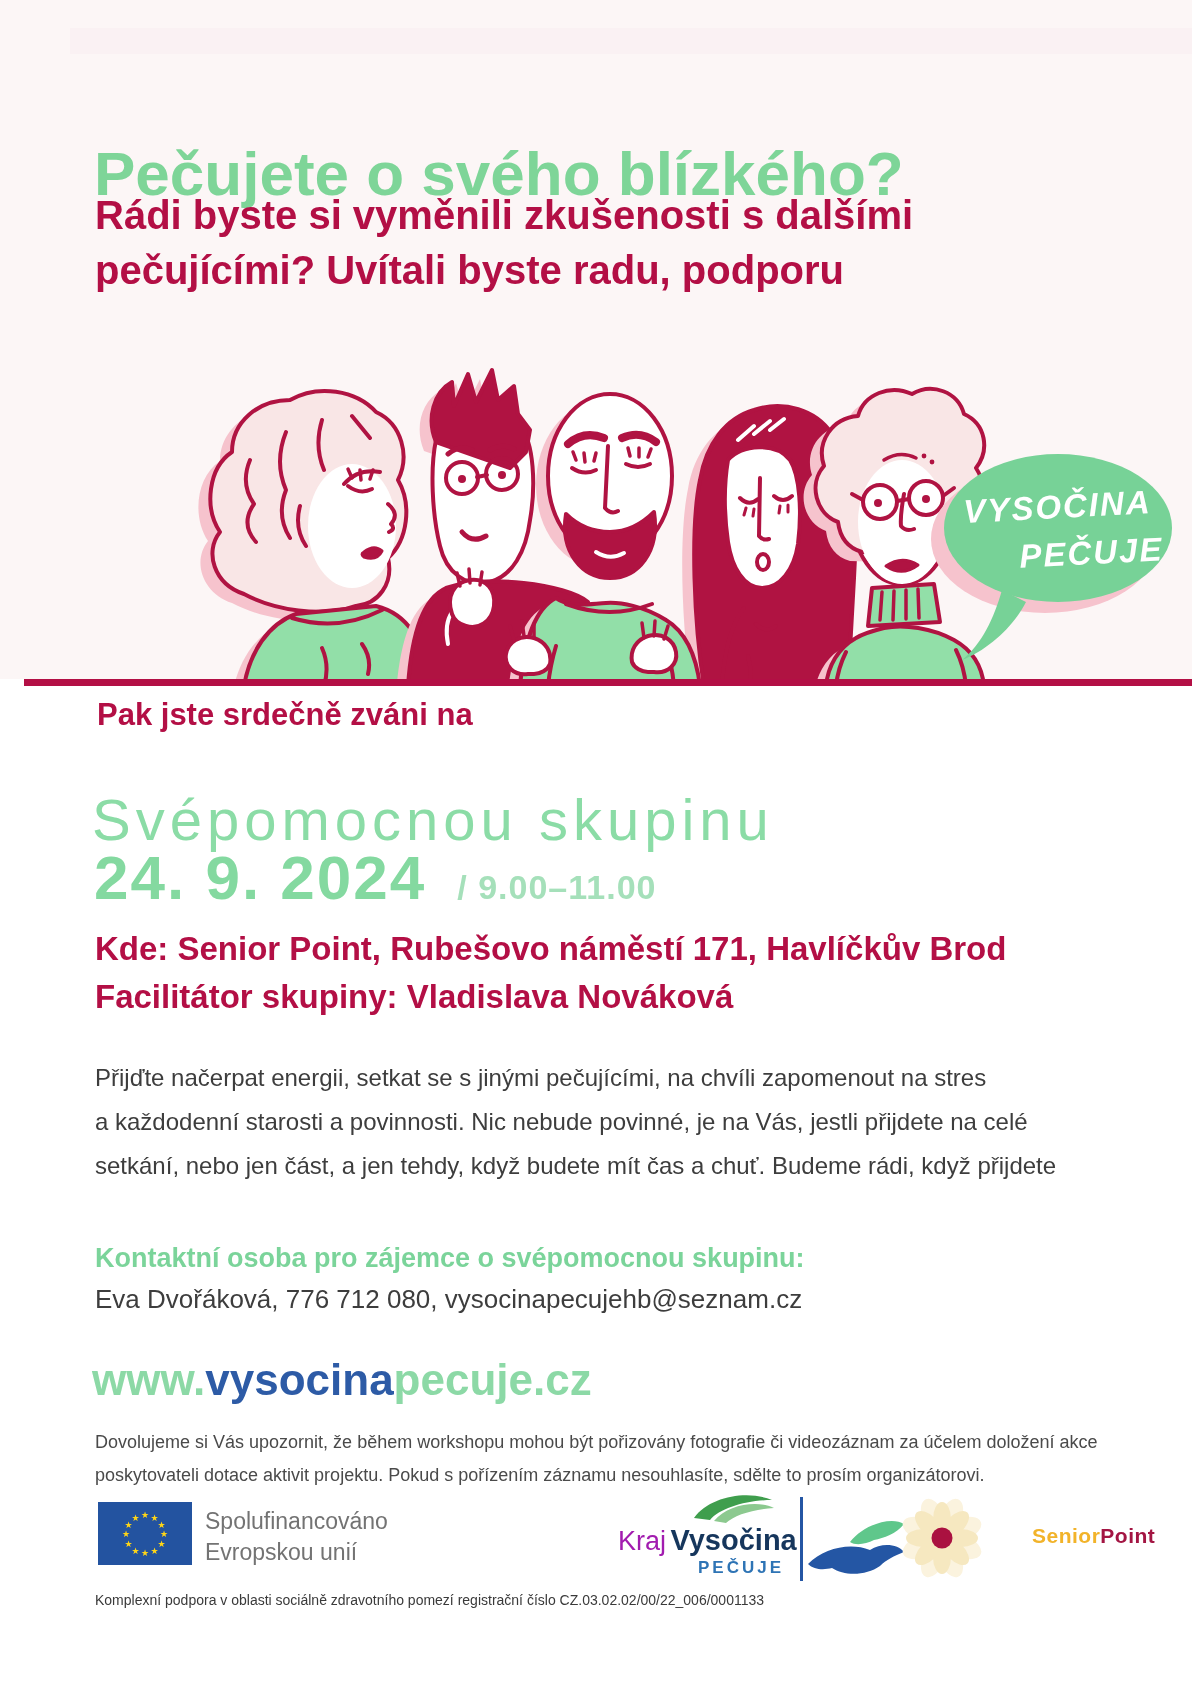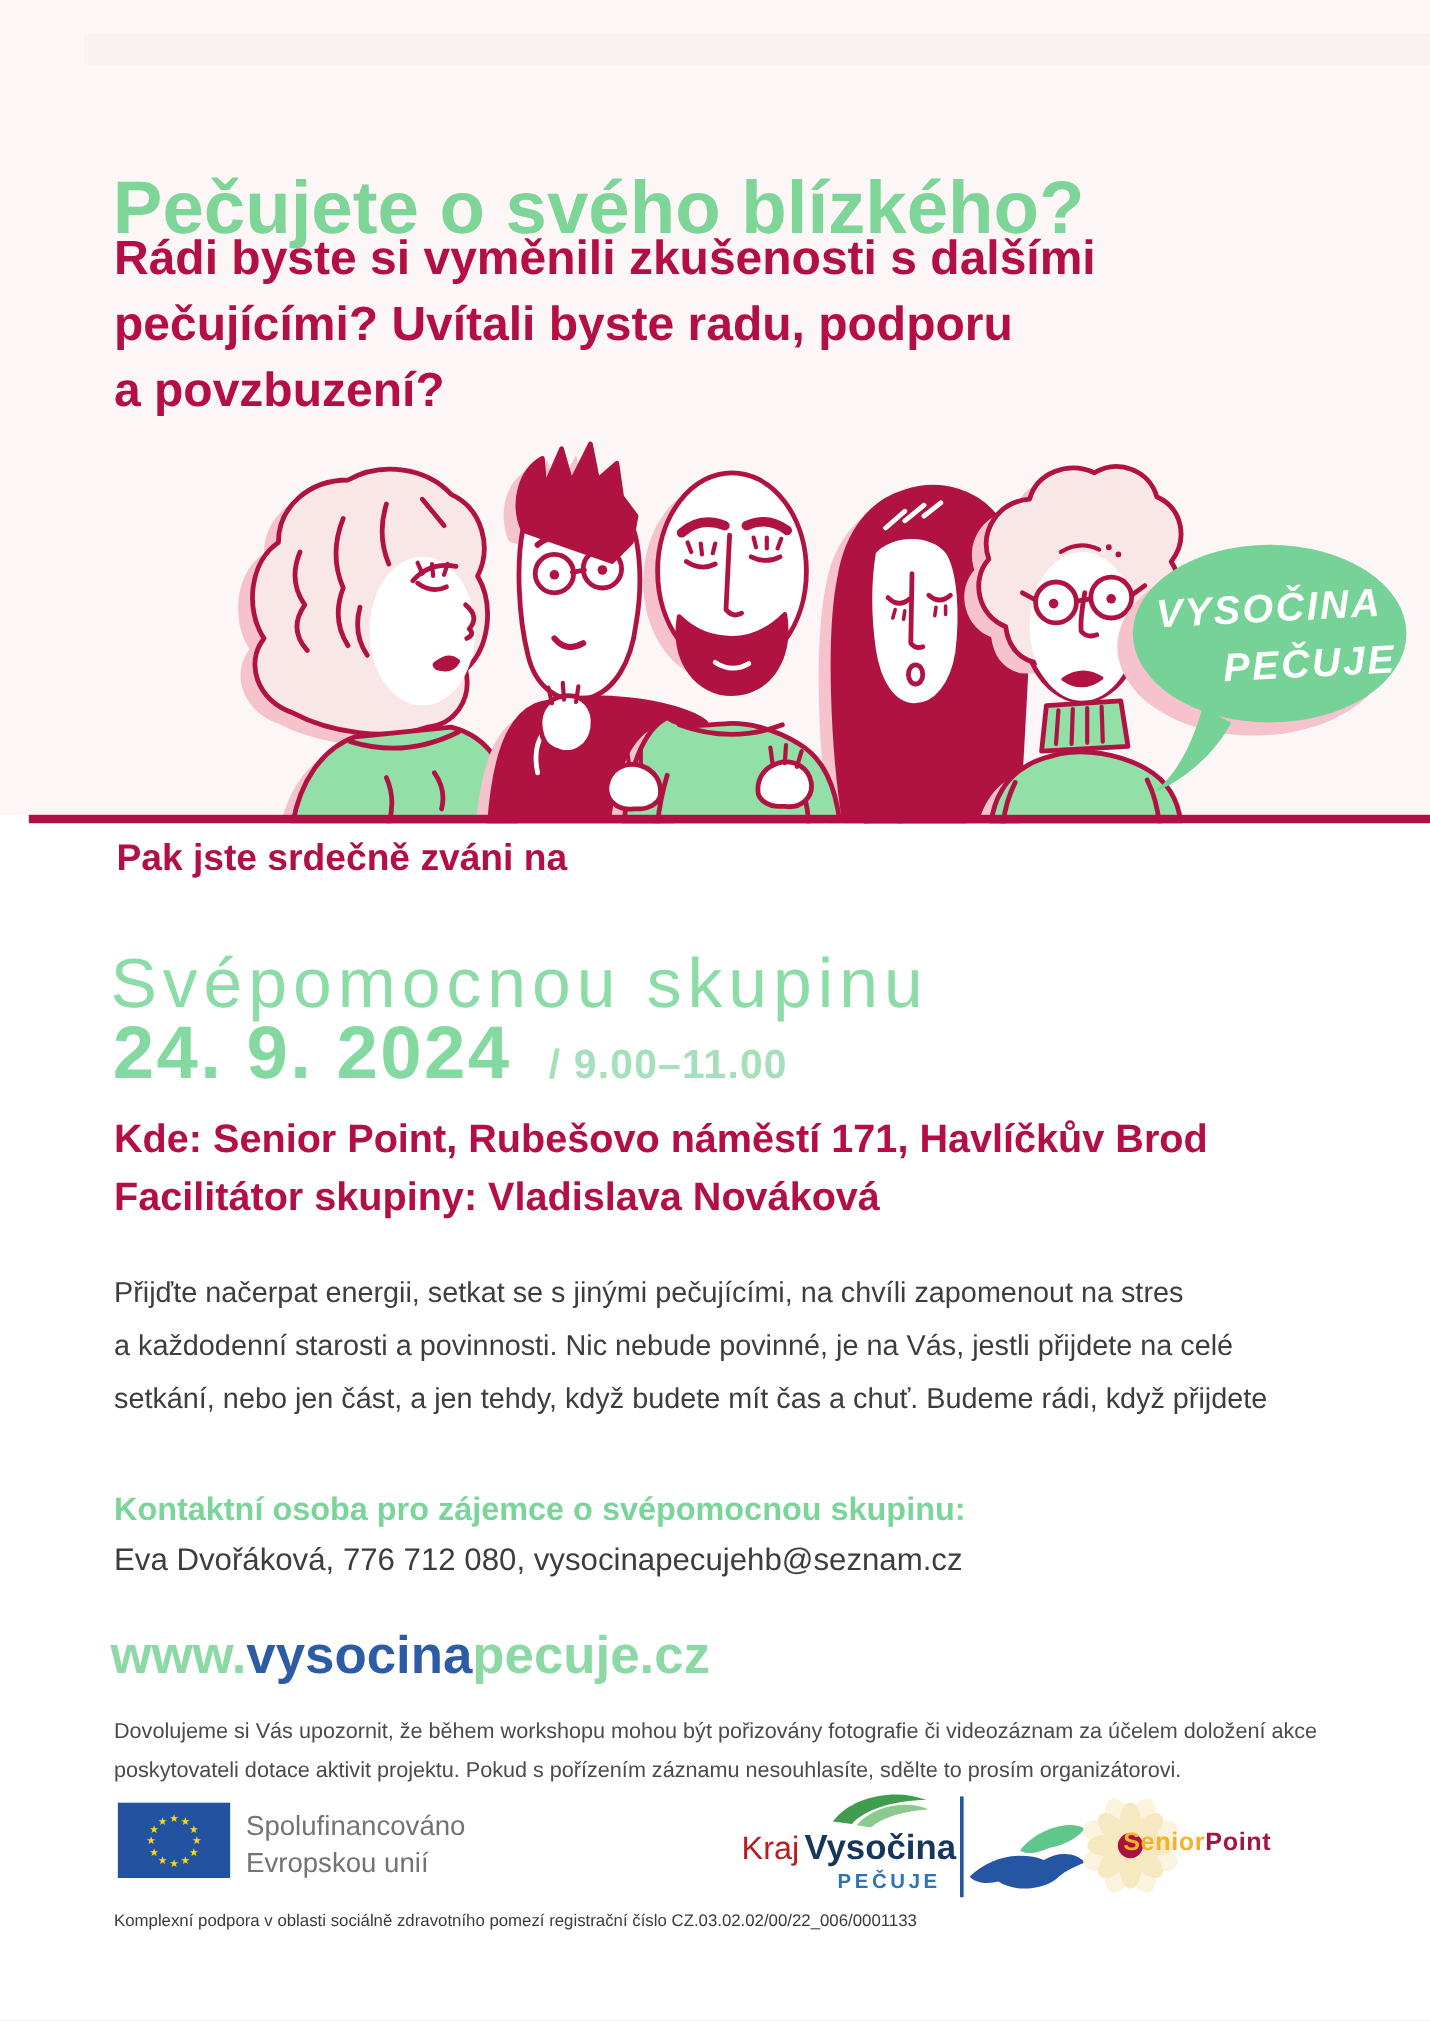--- a/index.html
+++ b/index.html
@@ -30,43 +30,42 @@
   .website{left:92px;top:1355px;font-size:44px;font-weight:700;white-space:nowrap;}
   .w-green{color:#8cd9a6;} .w-blue{color:#2d5ba6;}
 
   .disclaimer{left:95px;top:1426px;font-size:18px;line-height:33px;color:#4a4a4a;white-space:nowrap;}
 
   .eu-flag{left:98px;top:1502px;}
   .eu-text{left:205px;top:1506px;font-size:23px;line-height:31px;font-weight:400;color:#737373;white-space:nowrap;}
   .kraj-logo{left:618px;top:1488px;width:180px;height:96px;}
   .kraj-hills{position:absolute;left:58px;top:0;}
   .kraj-text{position:absolute;left:0;top:36px;white-space:nowrap;}
-  .kraj-1{font-size:27px;color:#b91c1c;}
+  .kraj-1{font-size:27px;color:#a21caf;}
   .kraj-2{font-size:29px;font-weight:700;color:#16365c;}
   .kraj-3{position:absolute;right:14px;top:70px;font-size:17px;letter-spacing:3px;color:#2e74b5;font-weight:600;}
   .footer-divider{left:800px;top:1497px;width:3px;height:84px;background:#2456a4;}
   .hands-logo{left:806px;top:1514px;}
   .flower-logo{left:900px;top:1496px;}
-  .seniorpoint{left:936px;top:1524px;font-size:21px;font-weight:700;letter-spacing:.5px;white-space:nowrap;}
+  .seniorpoint{left:1032px;top:1524px;font-size:21px;font-weight:700;letter-spacing:.5px;white-space:nowrap;}
   .sp-1{color:#f2b32a;} .sp-2{color:#a31543;}
   .registration{left:95px;top:1592px;font-size:14px;color:#3a3a3a;white-space:nowrap;}
 </style>
 </head>
 <body>
 
 <div class="page">
   <div class="top-bg abs"></div>
   <div class="scan-band abs"></div>
 
   <h1 class="title abs">Pečujete o svého blízkého?</h1>
 
   <div class="subtitle abs">
     <div>Rádi byste si vyměnili zkušenosti s dalšími</div>
     <div>pečujícími? Uvítali byste radu, podporu</div>
-    <div>a povzbuzení?</div>
   </div>
 
   <svg class="illustration abs" viewBox="0 0 1192 330" fill="none" stroke-linecap="round" stroke-linejoin="round">
     <defs>
       <path id="p1hair" d="M244,238 C214,228 204,196 220,176 C204,152 208,112 232,96 C232,66 258,44 290,44 C318,28 356,34 376,56 C402,68 410,100 398,124 C412,148 408,184 388,202 C394,228 378,248 356,250 C322,262 274,254 244,238 Z"></path>
       <path id="p1torso" d="M296,258 L376,250 C408,258 424,284 430,330 L244,330 C250,296 268,268 296,258 Z"></path>
       <path id="p2hair" d="M436,86 C426,62 434,36 452,26 L454,50 L468,18 L476,46 L492,14 L498,44 L514,30 L518,58 L530,74 L526,96 L510,112 Z"></path>
       <path id="p2torso" d="M446,232 C424,242 412,274 408,330 L560,330 C564,300 576,282 596,274 L588,246 C566,228 486,218 446,232 Z"></path>
       <ellipse id="p3head" cx="610" cy="120" rx="62" ry="82"></ellipse>
       <path id="p3torso" d="M556,242 C536,252 524,284 520,330 L700,330 C696,298 686,276 666,264 C644,250 620,246 606,247 C588,248 570,252 556,242 Z"></path>

